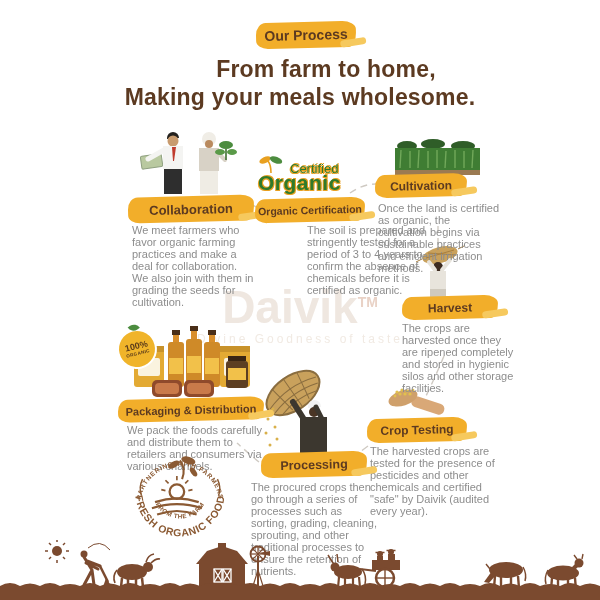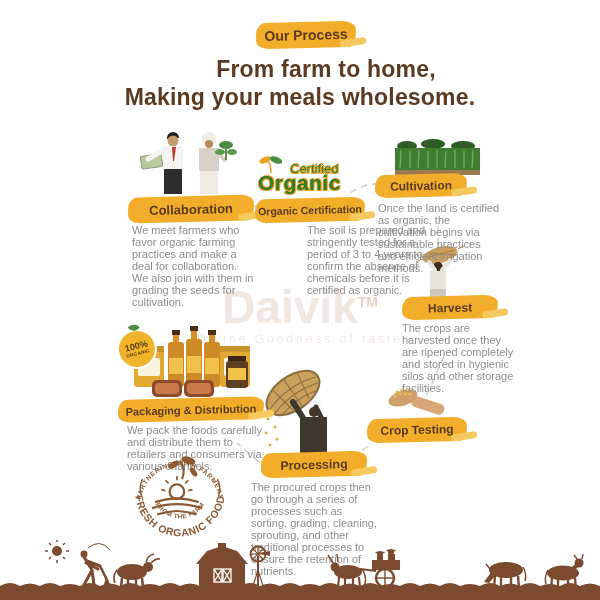--- a/index.html
+++ b/index.html
@@ -156,20 +156,21 @@
           <circle cx="32" cy="9" r="1.6"></circle>
         <circle cx="25" cy="12" r="1.6"></circle>
           <circle cx="30" cy="12" r="1.6"></circle>
           <circle cx="35" cy="12" r="1.6"></circle>
         <circle cx="20" cy="14" r="1.4"></circle>
           <circle cx="38" cy="8" r="1.3"></circle>
       </g>
     </g>
   </svg>
   <div class="brush" style="left:367px;top:418px;width:100px;height:24px;font-size:12px;">Crop Testing</div>
+  <p class="desc" style="left:370px;top:445px;width:128px;">The harvested crops are tested for the presence of pesticides and other chemicals and certified "safe" by Daivik (audited every year).</p>
 
   <svg class="photo" style="left:253px;top:367px;" width="92" height="88" viewBox="0 0 92 88">
     <g>
       <g transform="rotate(-35 40 26)">
         <ellipse cx="40" cy="26" rx="30" ry="17" fill="#c9a15c" stroke="#8a6d3f" stroke-width="2"></ellipse>
         <path d="M12,26 Q40,16 68,26 M14,32 Q40,24 66,32 M18,38 Q40,31 62,38" stroke="#8a6d3f" stroke-width="1" fill="none"></path>
         <path d="M25,11 L30,40 M40,9 L40,43 M55,11 L50,40" stroke="#8a6d3f" stroke-width="1" fill="none"></path>
       </g>
       <g fill="#d9b04a">
         <circle cx="20" cy="42" r="1.5"></circle>

